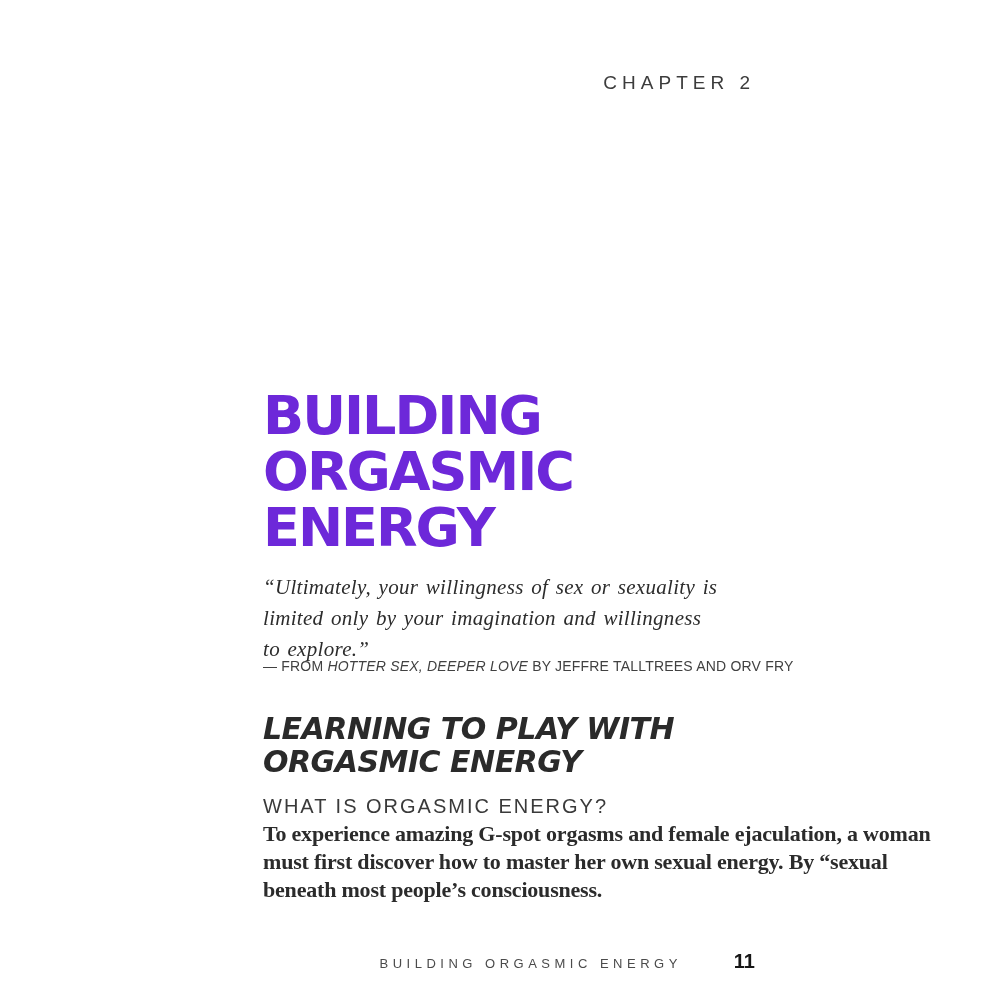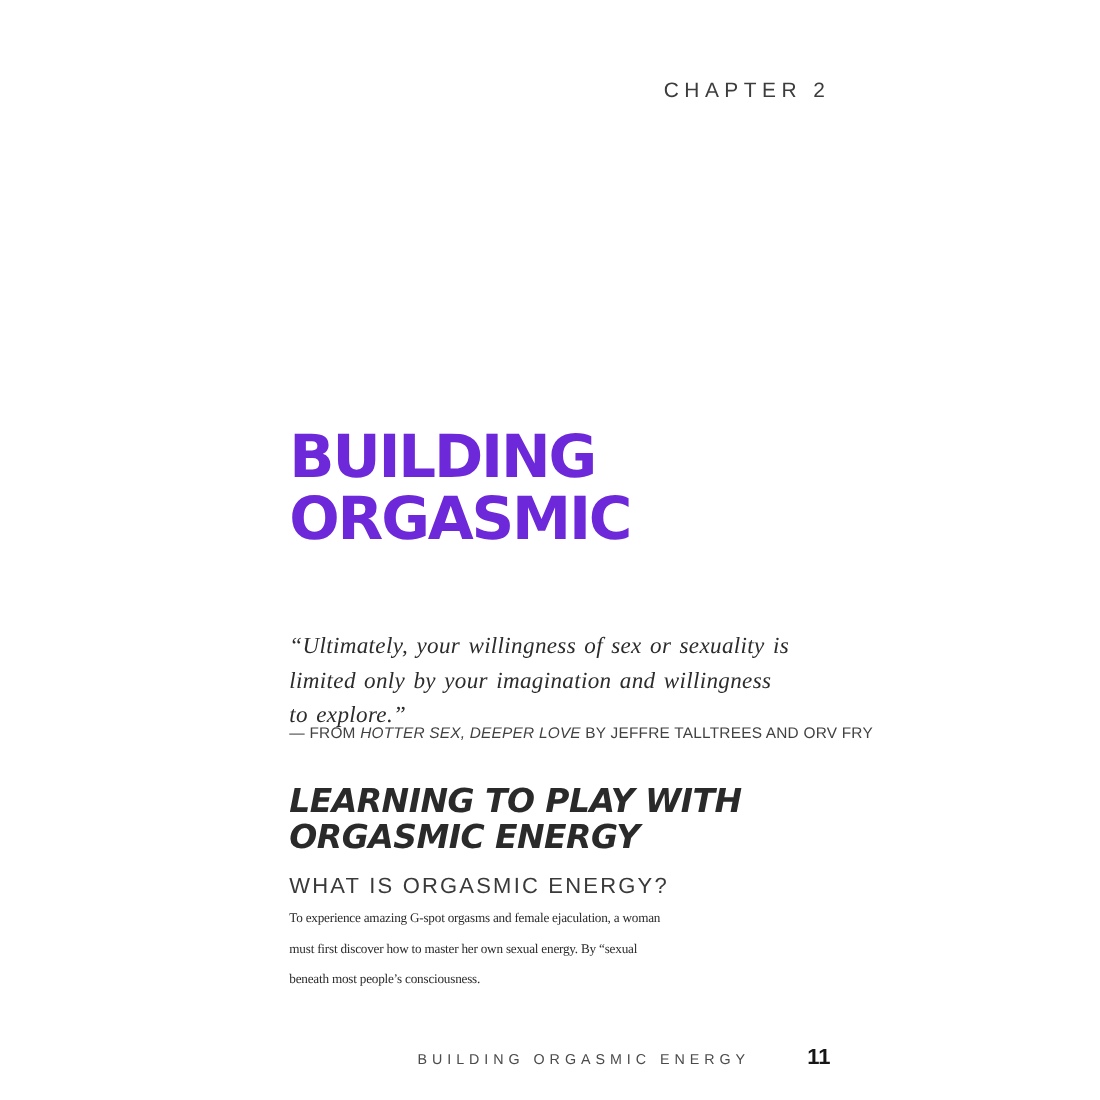--- a/index.html
+++ b/index.html
@@ -89,24 +89,25 @@
     font-weight: 400;
     letter-spacing: 2px;
     color: #3a3a3a;
     white-space: nowrap;
   }
 
   
   .body-par {
     top: 808px;
     font-family: "Liberation Serif", serif;
-    font-size: 12px;
+    font-size: 22px;
     line-height: 28px;
     letter-spacing: -0.2px;
     color: #2b2b2b;
+    font-weight: bold;
   }
   .body-line { white-space: nowrap; }
 
   
   .page-footer {
     top: 938px;
     display: flex;
     justify-content: flex-end;
     align-items: baseline;
   }
@@ -127,20 +128,21 @@
 </head>
 <body>
 
 <div class="page">
 
   <div class="col chapter-label">CHAPTER 2</div>
 
   <div class="col chapter-title">
     <div class="title-line">BUILDING</div>
     <div class="title-line">ORGASMIC</div>
+    <div class="title-line">ENERGY</div>
   </div>
 
   <div class="col pull-quote">
     <div class="quote-line">“Ultimately, your willingness of sex or sexuality is</div>
     <div class="quote-line">limited only by your imagination and willingness</div>
     <div class="quote-line">to explore.”</div>
   </div>
 
   <div class="col attribution">
     <span>— FROM </span><span class="work">HOTTER SEX, DEEPER LOVE</span><span> BY JEFFRE TALLTREES AND ORV FRY</span>

